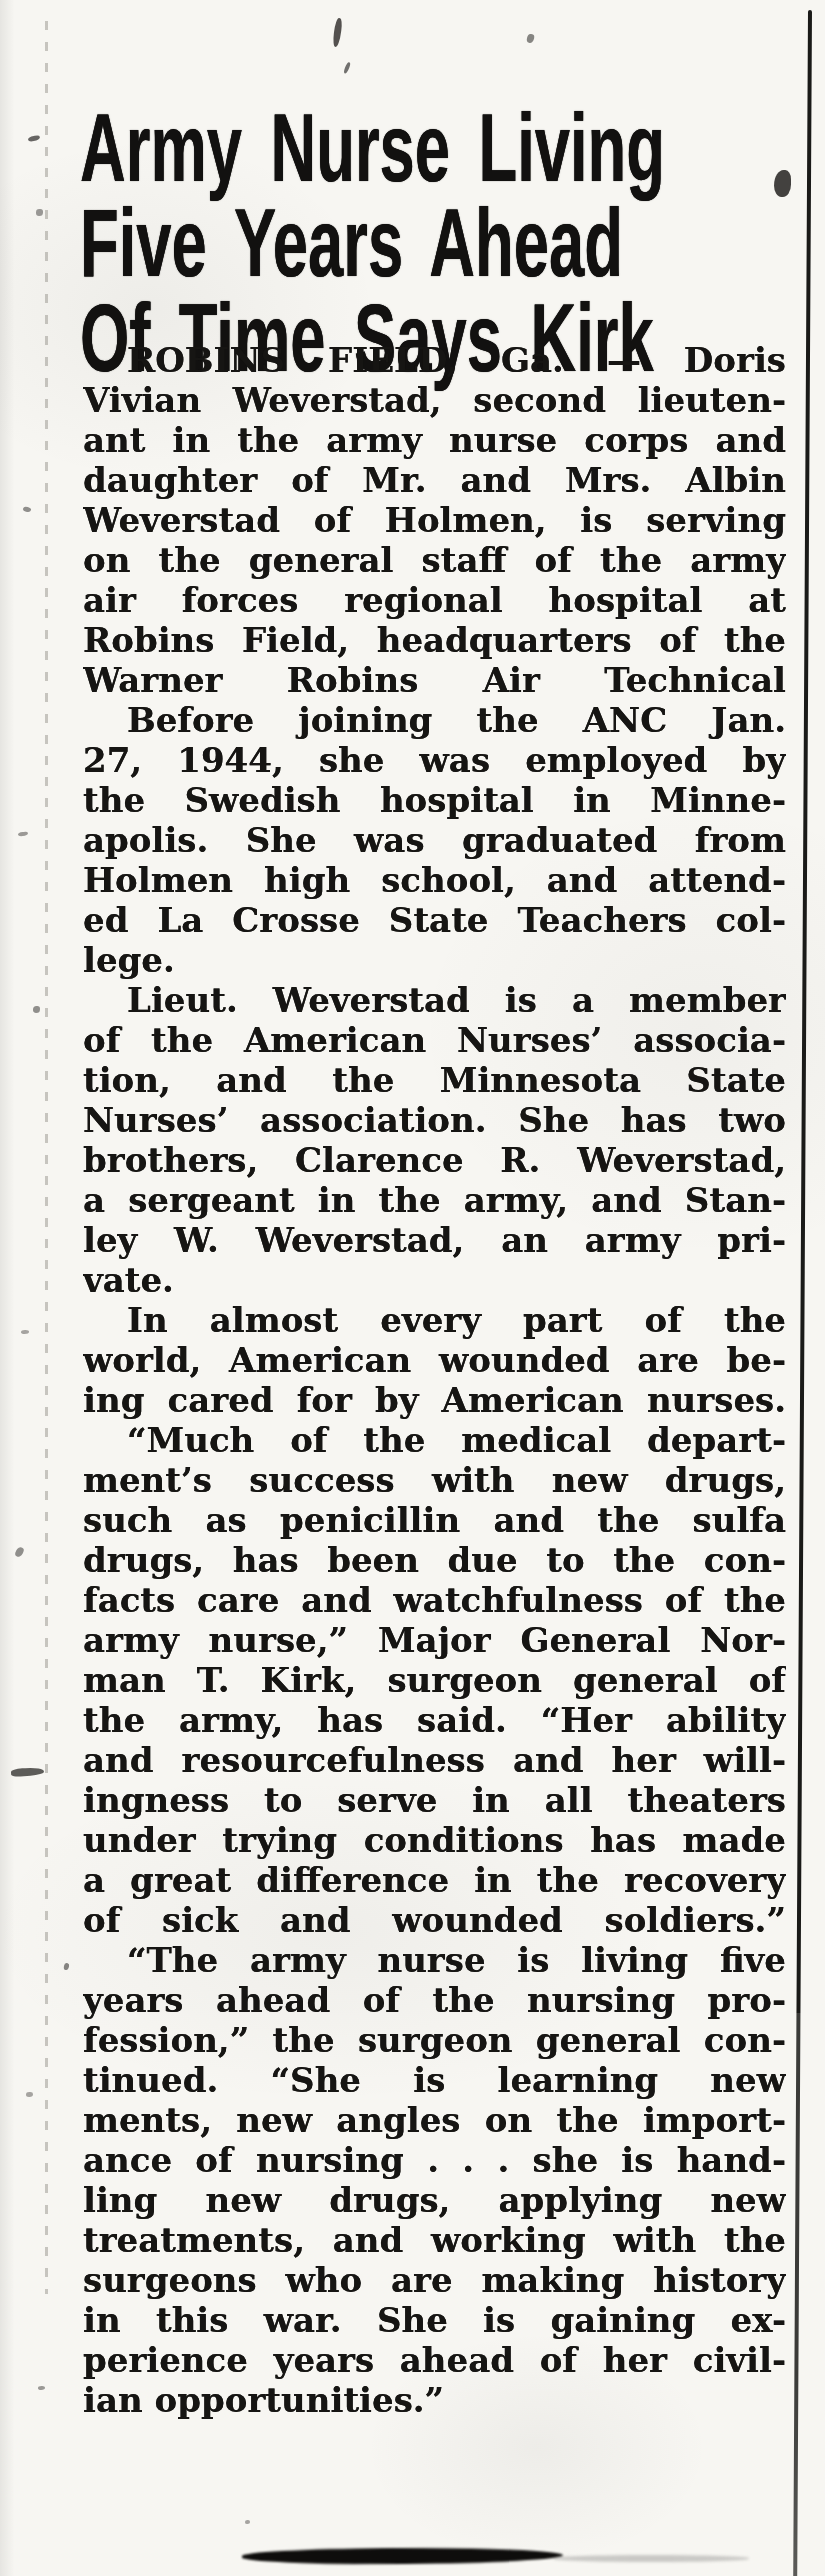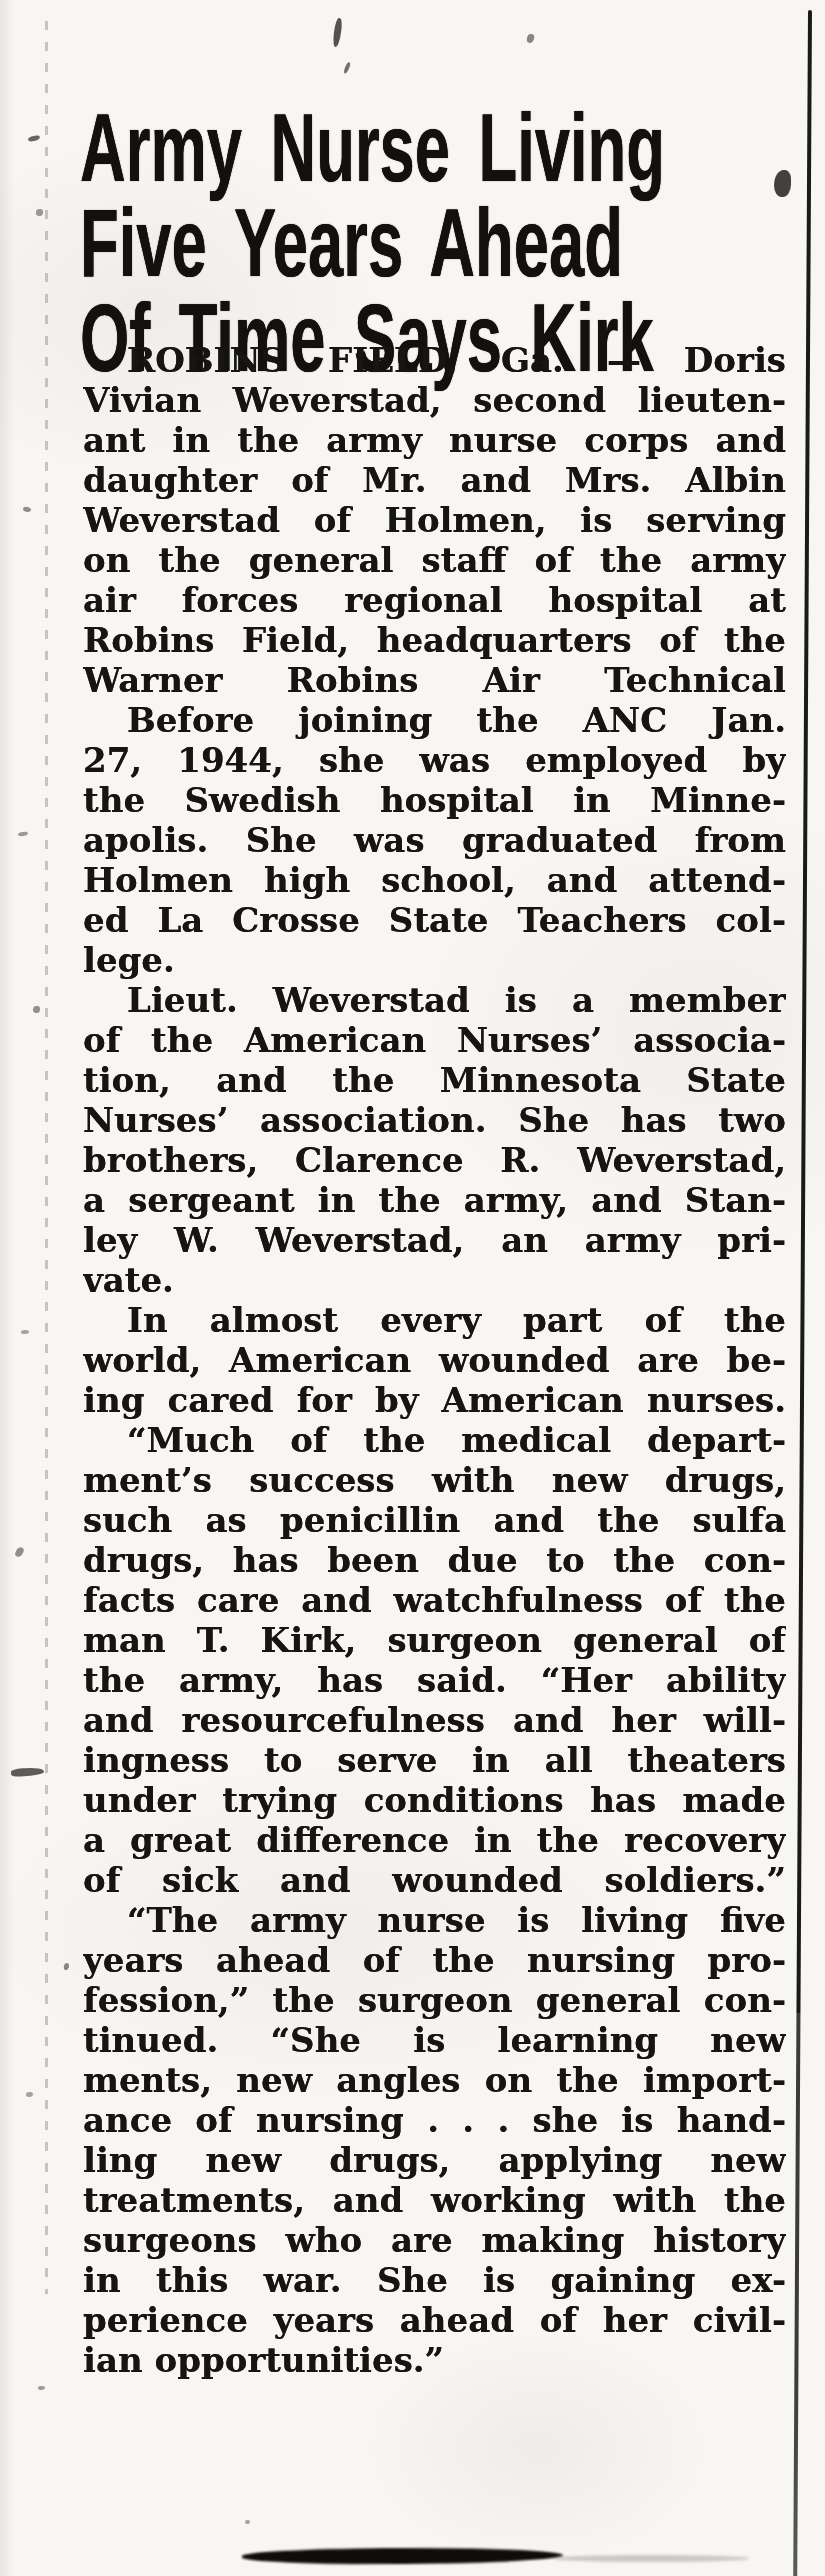--- a/index.html
+++ b/index.html
@@ -107,20 +107,21 @@
         <div class="line indent">In almost every part of the</div>
         <div class="line">world, American wounded are be-</div>
         <div class="line">ing cared for by American nurses.</div>
       </div>
       <div>
         <div class="line indent">“Much of the medical depart-</div>
         <div class="line">ment’s success with new drugs,</div>
         <div class="line">such as penicillin and the sulfa</div>
         <div class="line">drugs, has been due to the con-</div>
         <div class="line">facts care and watchfulness of the</div>
+        <div class="line">army nurse,” Major General Nor-</div>
         <div class="line">man T. Kirk, surgeon general of</div>
         <div class="line">the army, has said.  “Her ability</div>
         <div class="line">and resourcefulness and her will-</div>
         <div class="line">ingness to serve in all theaters</div>
         <div class="line">under trying conditions has made</div>
         <div class="line">a great difference in the recovery</div>
         <div class="line">of sick and wounded soldiers.”</div>
       </div>
       <div>
         <div class="line indent">“The army nurse is living five</div>

